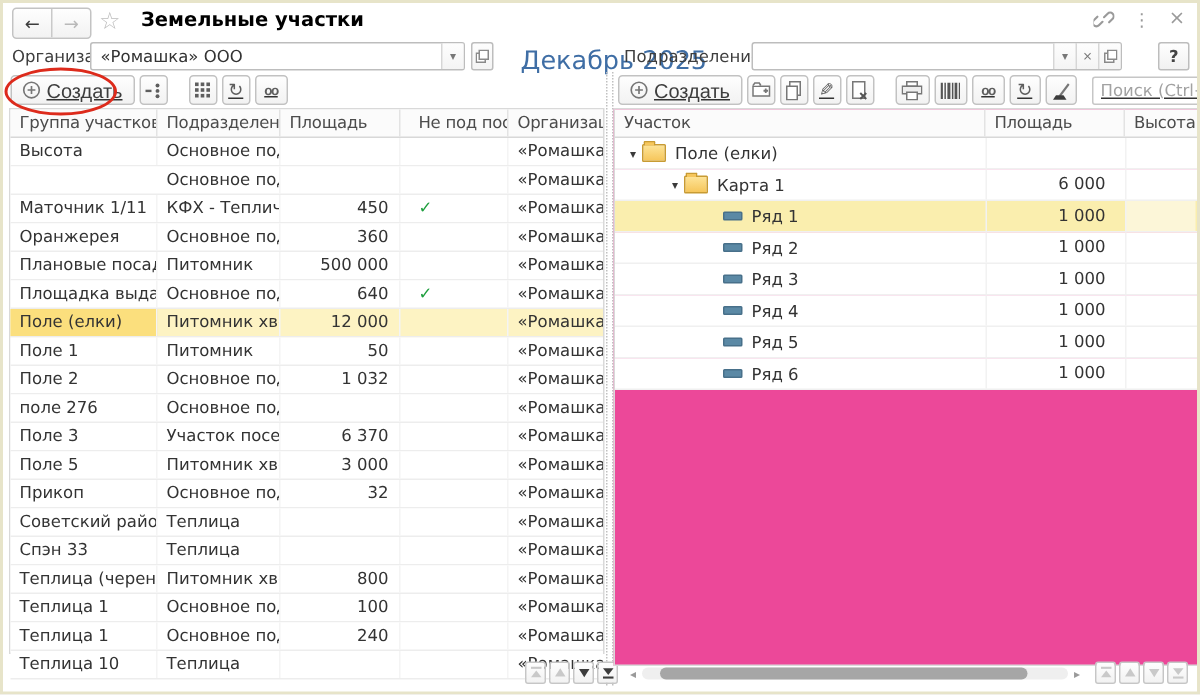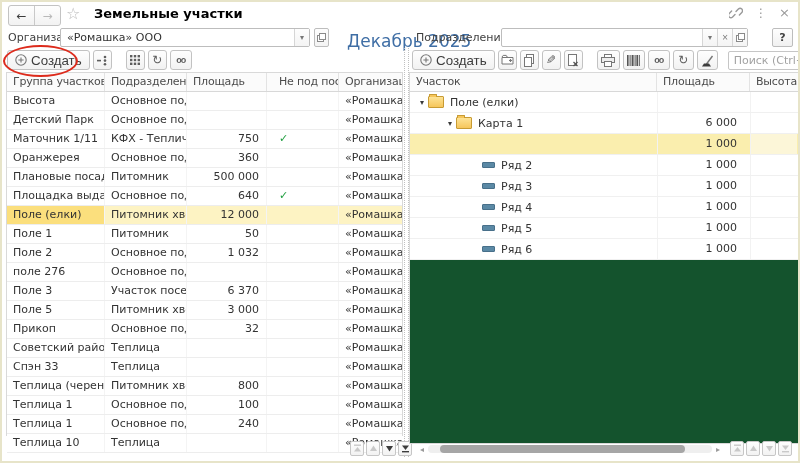--- a/index.html
+++ b/index.html
@@ -17,33 +17,33 @@
   .topicons .ti{font-size:12px;line-height:14px;}
   
   .flabel{top:29px;color:#3e3e3e;}
   .combo{display:flex;border:1px solid #bdbdbd;border-radius:2px;height:19px;background:#fff;box-sizing:border-box;align-items:stretch;}
   .combo .val{flex:1;padding:0 6px;line-height:17px;white-space:nowrap;overflow:hidden;}
   .combo .seg{width:14px;border-left:1px solid #d6d6d6;display:flex;align-items:center;justify-content:center;color:#777;font-size:8px;background:linear-gradient(#fdfdfd,#f4f4f4);}
   .sqbtn{border:1px solid #bdbdbd;border-radius:2px;height:19px;width:15px;box-sizing:border-box;display:flex;align-items:center;justify-content:center;background:linear-gradient(#fdfdfd,#f4f4f4);color:#777;}
   .plink{color:#3f6ea5;font-size:17px;}
   .helpbtn{border:1px solid #bdbdbd;border-radius:2px;width:21px;height:19px;box-sizing:border-box;display:flex;align-items:center;justify-content:center;font-weight:bold;color:#444;background:linear-gradient(#fefefe,#f1f1f1);}
   
-  .tbar{top:47px;height:22px;display:flex;align-items:center;gap:3px;}
+  .tbar{top:47px;height:22px;display:flex;align-items:center;gap:3px;text-decoration:underline;}
   .btn{display:inline-flex;align-items:center;justify-content:center;gap:4px;border:1px solid #c2c2c2;border-radius:3px;background:linear-gradient(#fefefe,#f2f2f2);height:20px;box-sizing:border-box;color:#3d3d3d;padding:0 7px;white-space:nowrap;}
   .ibtn{padding:0;width:19px;}
   .sp8{width:8px;}.sp4{width:4px;}
   .redellipse{left:1px;top:43px;width:71px;height:28px;border:2px solid #dd2b1c;border-radius:50%;pointer-events:none;z-index:6;}
   .searchbox{display:flex;border:1px solid #c6c6c6;border-radius:2px;height:19px;background:#fff;box-sizing:border-box;width:104px;}
   .searchbox input{flex:1;min-width:0;border:none;outline:none;padding:0 5px;font:inherit;color:#333;background:transparent;}
   .searchbox input::placeholder{color:#a2a2a2;}
   
   .splitter{left:402px;top:46px;width:3px;bottom:4px;border-left:1px dotted #c0c0c0;border-right:1px dotted #c0c0c0;}
   
   .ltable{left:4px;top:70px;width:397px;height:364px;border:1px solid #d9d9d9;background:#fff;box-sizing:border-box;}
-  .rtable{left:407px;top:70px;width:389px;height:372px;border:1px solid #d9d9d9;border-right:none;background:#14532d;box-sizing:border-box;}
+  .rtable{left:407px;top:70px;width:389px;height:372px;border:1px solid #d9d9d9;border-right:none;background:#ec4899;box-sizing:border-box;}
   .thead{position:relative;height:18px;background:#fbfbfb;border-bottom:1px solid #d8d8d8;color:#4c4c4c;letter-spacing:-0.2px;}
   .thead .hc{position:absolute;top:0;height:18px;line-height:18px;padding-left:6px;box-sizing:border-box;white-space:nowrap;overflow:hidden;border-right:1px solid #e3e3e3;}
   .lrow{position:relative;height:18px;border-bottom:1px solid #ededed;background:#fff;}
   .lrow .c{position:absolute;top:0;height:18px;line-height:17px;padding-left:6px;box-sizing:border-box;white-space:nowrap;overflow:hidden;border-right:1px solid #f4f4f4;}
   .num{text-align:right;padding-right:7px;}
   .lrow.sel{background:#fdf3c3;}
   .lrow.sel .c0{background:#fbdf7d;}
   .chk{color:#1e9e3e;font-weight:bold;font-size:11px;}
   
   .c0{left:0;width:98px;}.c1{left:98px;width:82px;}.c2{left:180px;width:80px;}
@@ -242,30 +242,29 @@
     </div>
     <div>
         <div class="lrow">
           <div class="c c0">Высота</div>
           <div class="c c1">Основное подра...</div>
           <div class="c c2 num"></div>
           <div class="c c3"></div>
           <div class="c c4">«Ромашка» ООО</div>
         </div>
         <div class="lrow">
-          <div class="c c0">Детский Парк</div>
           <div class="c c1">Основное подра...</div>
           <div class="c c2 num"></div>
           <div class="c c3"></div>
           <div class="c c4">«Ромашка» ООО</div>
         </div>
         <div class="lrow">
           <div class="c c0">Маточник 1/11</div>
           <div class="c c1">КФХ - Тепличны...</div>
-          <div class="c c2 num">750</div>
+          <div class="c c2 num">450</div>
           <div class="c c3"><span class="chk">✓</span></div>
           <div class="c c4">«Ромашка» ООО</div>
         </div>
         <div class="lrow">
           <div class="c c0">Оранжерея</div>
           <div class="c c1">Основное подра...</div>
           <div class="c c2 num">360</div>
           <div class="c c3"></div>
           <div class="c c4">«Ромашка» ООО</div>
         </div>
@@ -420,20 +419,25 @@
         <div class="rrow">
           <div class="tc" style="padding-left: 34px;">
             <span class="exp">▾</span>
             <span class="folder-ic"></span>
             <span>Карта 1</span>
           </div>
           <div class="ac">6 000</div>
           <div class="hc2"></div>
         </div>
         <div class="rrow sel">
+          <div class="tc" style="padding-left: 60px;">
+            <span class="exp"></span>
+            <span class="dash-ic"></span>
+            <span>Ряд 1</span>
+          </div>
           <div class="ac">1 000</div>
           <div class="hc2"></div>
         </div>
         <div class="rrow">
           <div class="tc" style="padding-left: 60px;">
             <span class="exp"></span>
             <span class="dash-ic"></span>
             <span>Ряд 2</span>
           </div>
           <div class="ac">1 000</div>

